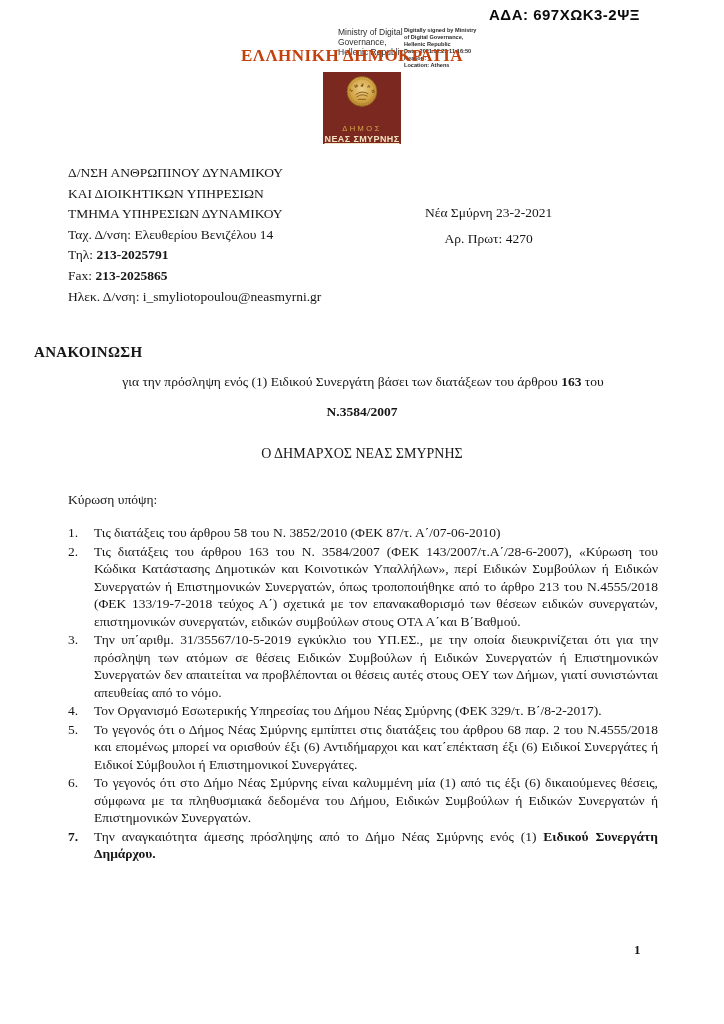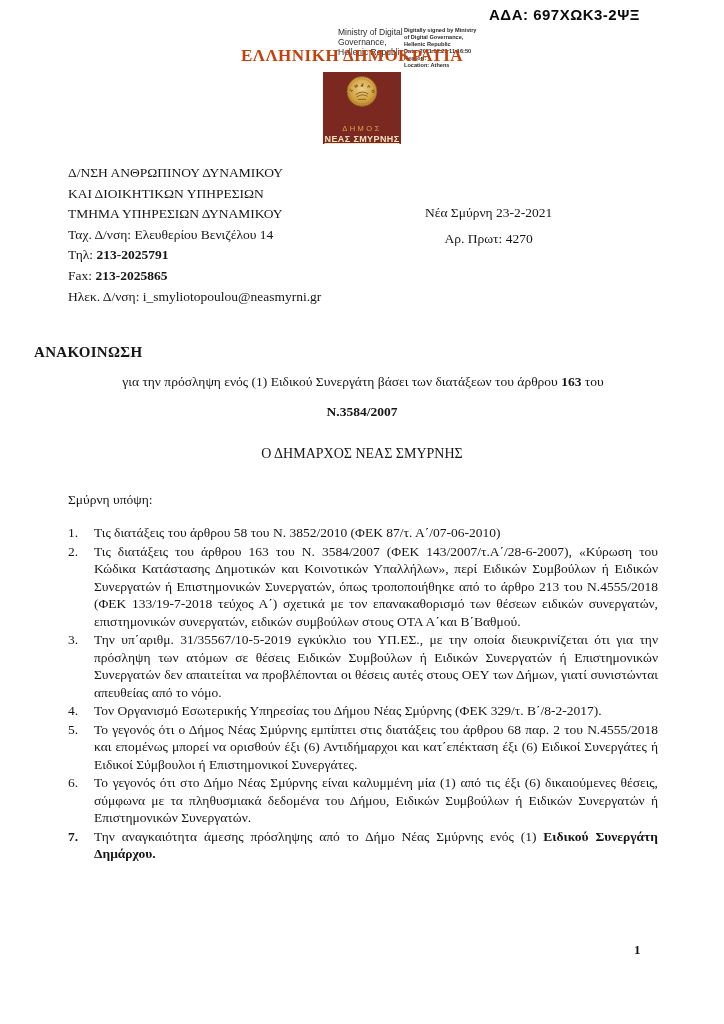--- a/index.html
+++ b/index.html
@@ -102,21 +102,21 @@
 
   <div class="protocol">
     <div>Νέα Σμύρνη 23-2-2021</div>
     <div>Αρ. Πρωτ: 4270</div>
   </div>
 
   <div class="title">ΑΝΑΚΟΙΝΩΣΗ</div>
   <div class="subtitle"><span>για την πρόσληψη ενός (1) Ειδικού Συνεργάτη βάσει των διατάξεων του άρθρου </span><span class="b">163</span><span> του</span></div>
   <div class="law"><span>Ν.</span><span class="b">3584/2007</span></div>
   <div class="mayor">Ο ΔΗΜΑΡΧΟΣ ΝΕΑΣ ΣΜΥΡΝΗΣ</div>
-  <div class="preamble">Σμύρνη υπόψη:</div>
+  <div class="preamble">Κύρωση υπόψη:</div>
 
   <div class="list">
       <div class="li">
         <span class="num">1.</span>
         <div class="li-text"><span>Τις διατάξεις του άρθρου 58 του Ν. 3852/2010 (ΦΕΚ 87/τ. Α΄/07-06-2010)</span></div>
       </div>
       <div class="li">
         <span class="num">2.</span>
         <div class="li-text"><span>Τις διατάξεις του άρθρου 163 του Ν. 3584/2007 (ΦΕΚ 143/2007/τ.Α΄/28-6-2007), «Κύρωση του Κώδικα Κατάστασης Δημοτικών και Κοινοτικών Υπαλλήλων», περί Ειδικών Συμβούλων ή Ειδικών Συνεργατών ή Επιστημονικών Συνεργατών, όπως τροποποιήθηκε από το άρθρο 213 του Ν.4555/2018 (ΦΕΚ 133/19-7-2018 τεύχος Α΄) σχετικά με τον επανακαθορισμό των θέσεων ειδικών συνεργατών, επιστημονικών συνεργατών, ειδικών συμβούλων στους ΟΤΑ Α΄και Β΄Βαθμού.</span></div>
       </div>

